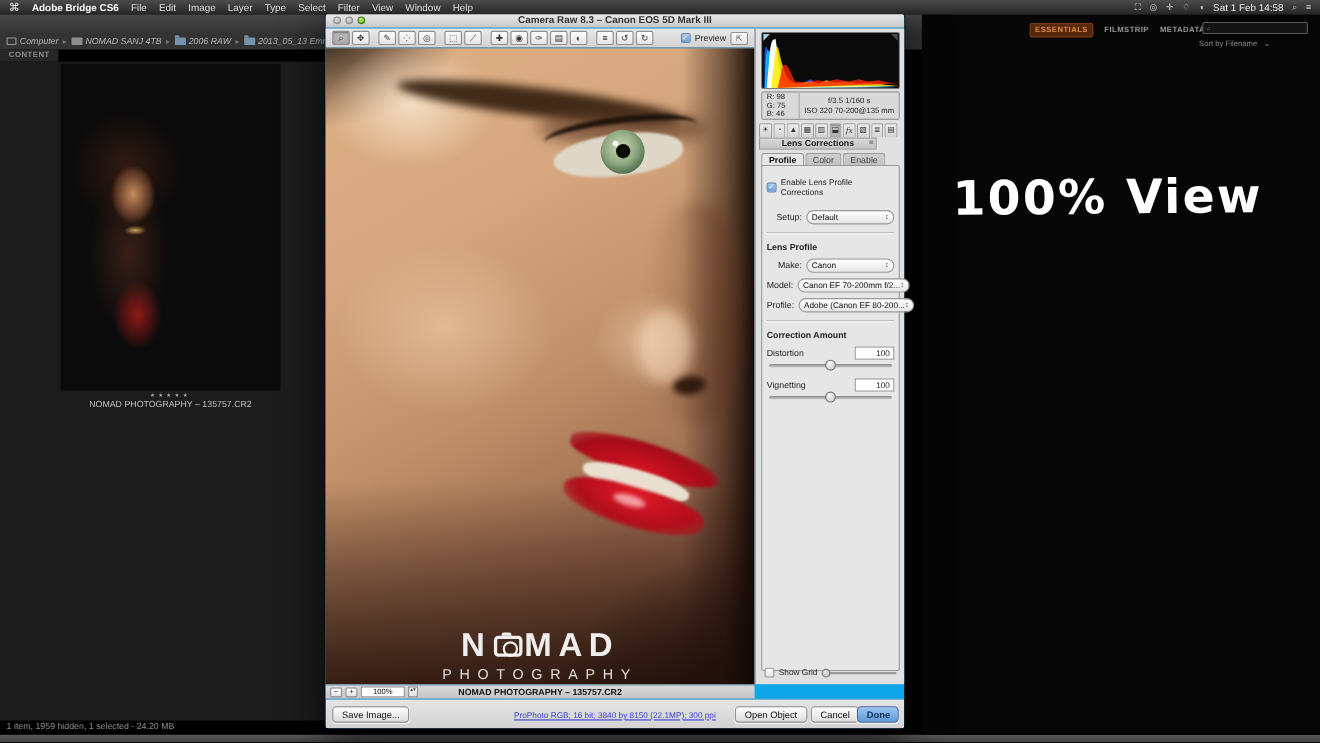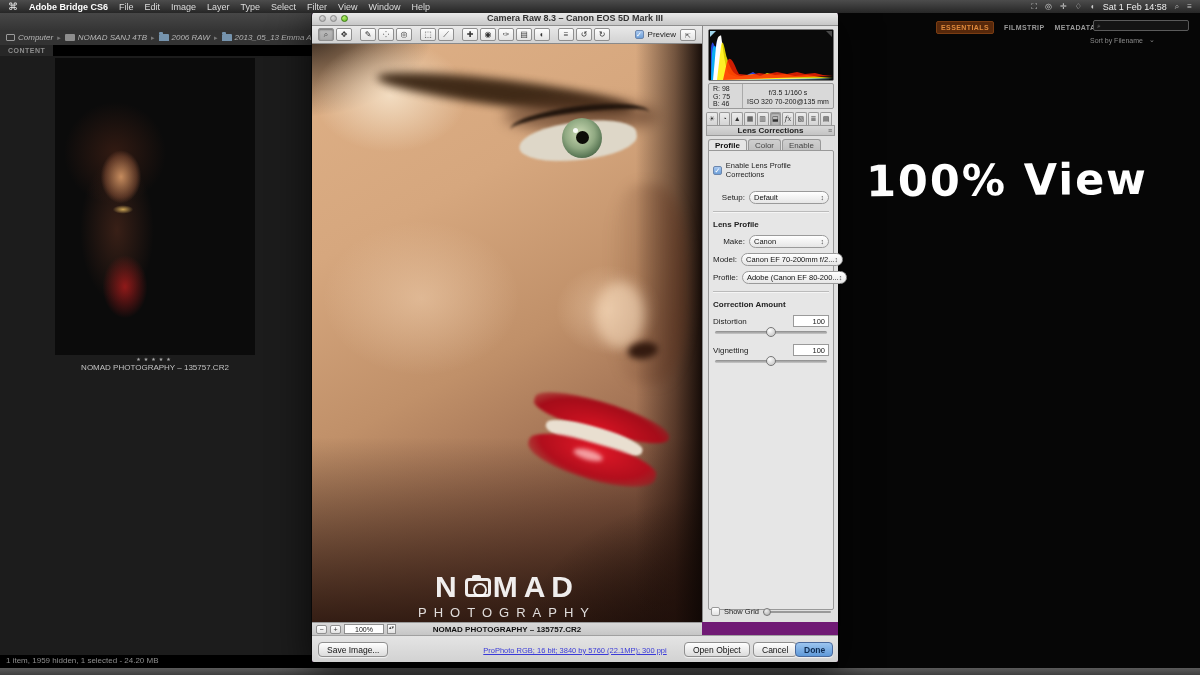--- a/index.html
+++ b/index.html
@@ -69,22 +69,22 @@
     font-size:7px; font-weight:bold; letter-spacing:.4px; color:#9a9a9a; }
   .ws-tab.active { background:#56280b; color:#e08a3c; padding:2px 4px; border-radius:2px; border:1px solid #7a3c12; }
   .ws-caret { color:#777; font-size:6px; }
   .search-box { position:absolute; left:255px; top:7px; width:96px; height:11px; background:#141414;
     border:1px solid #5a5a5a; border-radius:2px; color:#8a8a8a; font-size:7px; padding:1px 3px; }
   .sort-row { position:absolute; left:252px; top:23px; color:#8a8a8a; font-size:7px; display:flex; gap:6px; align-items:center; }
   .annotation { position:absolute; left:28px; top:142px; color:#fff; font-size:43px; font-weight:bold;
     font-family:"DejaVu Sans", sans-serif; letter-spacing:2px; transform:rotate(-.5deg); }
 
   
-  .cr-dialog { position:absolute; left:312px; top:11px; width:526px; height:651px;
-    background:#701a75; border-radius:5px 5px 2px 2px;
+  .cr-dialog { position:absolute; left:296px; top:11px; width:526px; height:651px;
+    background:#0ea5e9; border-radius:5px 5px 2px 2px;
     box-shadow:0 10px 40px rgba(0,0,0,.75), 0 0 0 1px rgba(0,0,0,.5); z-index:50; }
   .cr-titlebar { position:absolute; left:0; top:0; width:526px; height:15px;
     background:linear-gradient(#efefef,#c7c7c7); border-radius:5px 5px 0 0;
     border-bottom:1px solid #8e8e8e; display:flex; align-items:center; justify-content:center;
     font-size:9px; color:#333; font-weight:bold; }
   .cr-lights { position:absolute; left:7px; top:4px; display:flex; }
   .cr-lights .tl { width:7px; height:7px; margin-right:4px; }
   .cr-lights .tl.dim { background:radial-gradient(circle at 35% 30%, #d8d8d8, #aaa); border:1px solid #8a8a8a; }
 
   .cr-toolbar { position:absolute; left:0; top:15px; width:390px; height:18px;
@@ -165,21 +165,21 @@
   .info-box { position:absolute; left:5px; top:57px; width:126px; height:26px; background:#d9d9d9;
     border:1px solid #9a9a9a; border-radius:2px; display:flex; font-size:7px; }
   .rgb-col { width:34px; border-right:1px solid #aaa; padding:1px 4px; line-height:7.5px; }
   .exif-col { flex:1; text-align:center; padding-top:4px; line-height:9px; }
   .panel-icons { position:absolute; left:3px; top:86px; width:126px; height:13px; display:flex; gap:1px; }
   .pic { flex:1; border:1px solid #999; border-bottom:none; border-radius:2px 2px 0 0;
     background:linear-gradient(#ececec,#d4d4d4); font-size:7px; text-align:center; line-height:12px; color:#333;
     font-style:italic; font-family:"DejaVu Serif", serif; }
   .pic.plain { font-style:normal; font-family:"Liberation Sans",sans-serif; }
   .pic.active { background:linear-gradient(#c2c2c2,#b0b0b0); box-shadow:inset 0 1px 2px rgba(0,0,0,.35); }
-  .panel-header { position:absolute; left:3px; top:99px; width:129px; height:11px;
+  .panel-header { position:absolute; left:3px; top:99px; width:107px; height:11px;
     background:linear-gradient(#d8d8d8,#c4c4c4); border:1px solid #999; font-weight:bold;
     text-align:center; line-height:10px; font-size:8px; }
   .panel-header .hmenu { position:absolute; right:2px; top:0; font-size:7px; color:#555; }
   .sub-tabs { position:absolute; left:5px; top:113px; display:flex; gap:1px; font-size:8px; }
   .stab { padding:1px 6px 2px; border:1px solid #999; border-bottom:none; border-radius:3px 3px 0 0;
     background:linear-gradient(#cfcfcf,#bfbfbf); color:#444; }
   .stab.active { background:#e6e6e6; font-weight:bold; color:#111; }
   .tab-body { position:absolute; left:5px; top:124px; width:126px; height:460px;
     background:#e6e6e6; border:1px solid #999; border-radius:0 2px 2px 2px; padding:6px 4px; }
   .row { display:flex; align-items:center; gap:4px; margin-bottom:5px; }
@@ -483,20 +483,20 @@
     <div class="cr-zoomstrip">
       <span class="zbtn">−</span>
       <span class="zbtn">+</span>
       <span class="zoom-select">100%</span>
       <span class="zoom-step">▴▾</span>
       <span class="strip-caption">NOMAD PHOTOGRAPHY – 135757.CR2</span>
     </div>
 
     <div class="cr-footer">
       <span class="btn" style="left:6px; top:6px;">Save Image...</span>
-      <span class="wf-link">ProPhoto RGB; 16 bit; 3840 by 5760 (22.1MP); 300 ppi</span>
+      <span class="wf-link">ProPhoto RGB; 16 bit; 3840 by 8150 (22.1MP); 300 ppi</span>
       <span class="btn" style="left:372px; top:6px;">Open Object</span>
       <span class="btn" style="left:441px; top:6px;">Cancel</span>
       <span class="btn default" style="left:483px; top:6px; width:38px;">Done</span>
     </div>
   </div>
 
 </div>
 
 </body></html>

